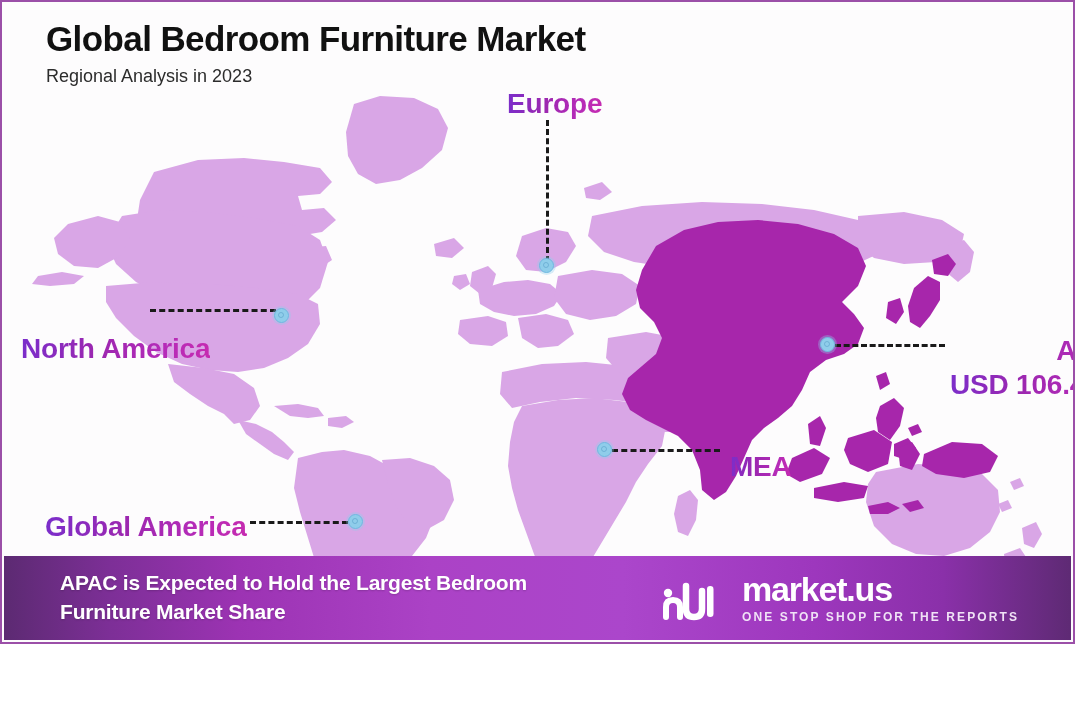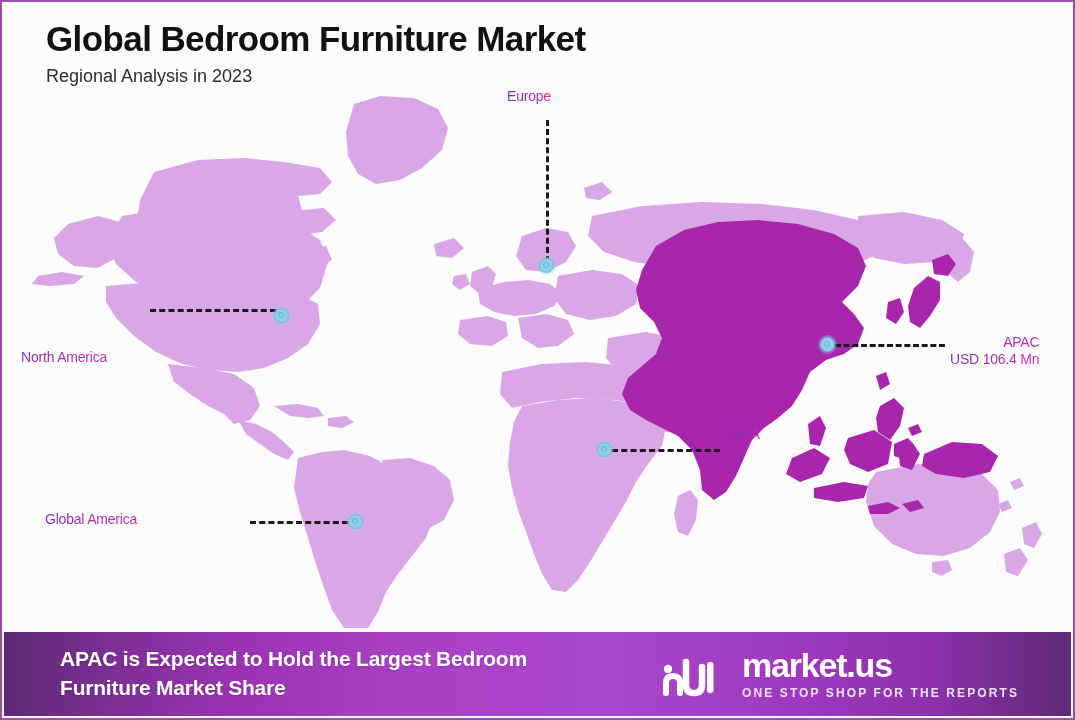--- a/index.html
+++ b/index.html
@@ -3,21 +3,21 @@
 <meta charset="utf-8">
 <style>
   html, body {
     margin: 0;
     padding: 0;
     background: #ffffff;
   }
   #page {
     position: relative;
     width: 1075px;
-    height: 720px;
+    height: 644px;
     background: #fdfcfd;
     border: 2px solid #9b4fa8;
     box-sizing: border-box;
     overflow: hidden;
     font-family: "Liberation Sans", sans-serif;
   }
 
   
   #header {
     position: absolute;
@@ -59,22 +59,22 @@
     left: 0; top: 0;
     width: 1071px;
     height: 716px;
     z-index: 20;
     pointer-events: none;
   }
   #annotations .hit { pointer-events: auto; }
 
   .region-label {
     position: absolute;
-    font-size: 14px;
-    font-weight: 400;
+    font-size: 28px;
+    font-weight: 700;
     letter-spacing: -0.2px;
     white-space: nowrap;
     background: linear-gradient(95deg, #7a2ecb 0%, #9c27b0 40%, #b52bb8 75%, #c62bb0 100%);
     -webkit-background-clip: text;
     background-clip: text;
     color: transparent;
     -webkit-text-fill-color: transparent;
     pointer-events: auto;
   }
   .region-label.two-line { line-height: 1.22; }
@@ -263,36 +263,36 @@
         <path d="M866 430 L886 426 L898 432 L886 438 L868 438 Z"></path>
         <path d="M900 428 L916 424 L922 432 L908 436 Z"></path>
       </g>
     </svg>
   </div>
 
   <div id="annotations">
 
     <div class="leader-h" style="left:148px; top:307px; width:126px;"></div>
     <div class="marker hit" style="left:272px; top:306px;"></div>
-    <div class="region-label hit" style="left:19px; top:347px;">North America</div>
+    <div class="region-label hit" style="left:19px; top:331px;">North America</div>
 
     <div class="leader-v" style="left:544px; top:118px; height:142px;"></div>
     <div class="marker hit" style="left:537px; top:256px;"></div>
     <div class="region-label hit" style="left:505px; top:86px;">Europe</div>
 
     <div class="leader-h" style="left:833px; top:342px; width:110px;"></div>
     <div class="marker hit" style="left:818px; top:335px;"></div>
     <div class="region-label two-line hit" style="left:948px; top:332px; text-align:right;">
       <div>APAC</div>
       <div>USD 106.4 Mn</div>
     </div>
 
     <div class="leader-h" style="left:610px; top:447px; width:108px;"></div>
     <div class="marker hit" style="left:595px; top:440px;"></div>
-    <div class="region-label hit" style="left:728px; top:424px;">MEA</div>
+    <div class="region-label hit" style="left:728px; top:449px;">MEA</div>
 
     <div class="leader-h" style="left:248px; top:519px; width:98px;"></div>
     <div class="marker hit" style="left:346px; top:512px;"></div>
     <div class="region-label hit" style="left:43px; top:509px;">Global America</div>
   </div>
 
   <div id="banner">
     <div id="banner-text">
       <span class="ln">APAC is Expected to Hold the Largest Bedroom</span>
       <span class="ln">Furniture Market Share</span>

